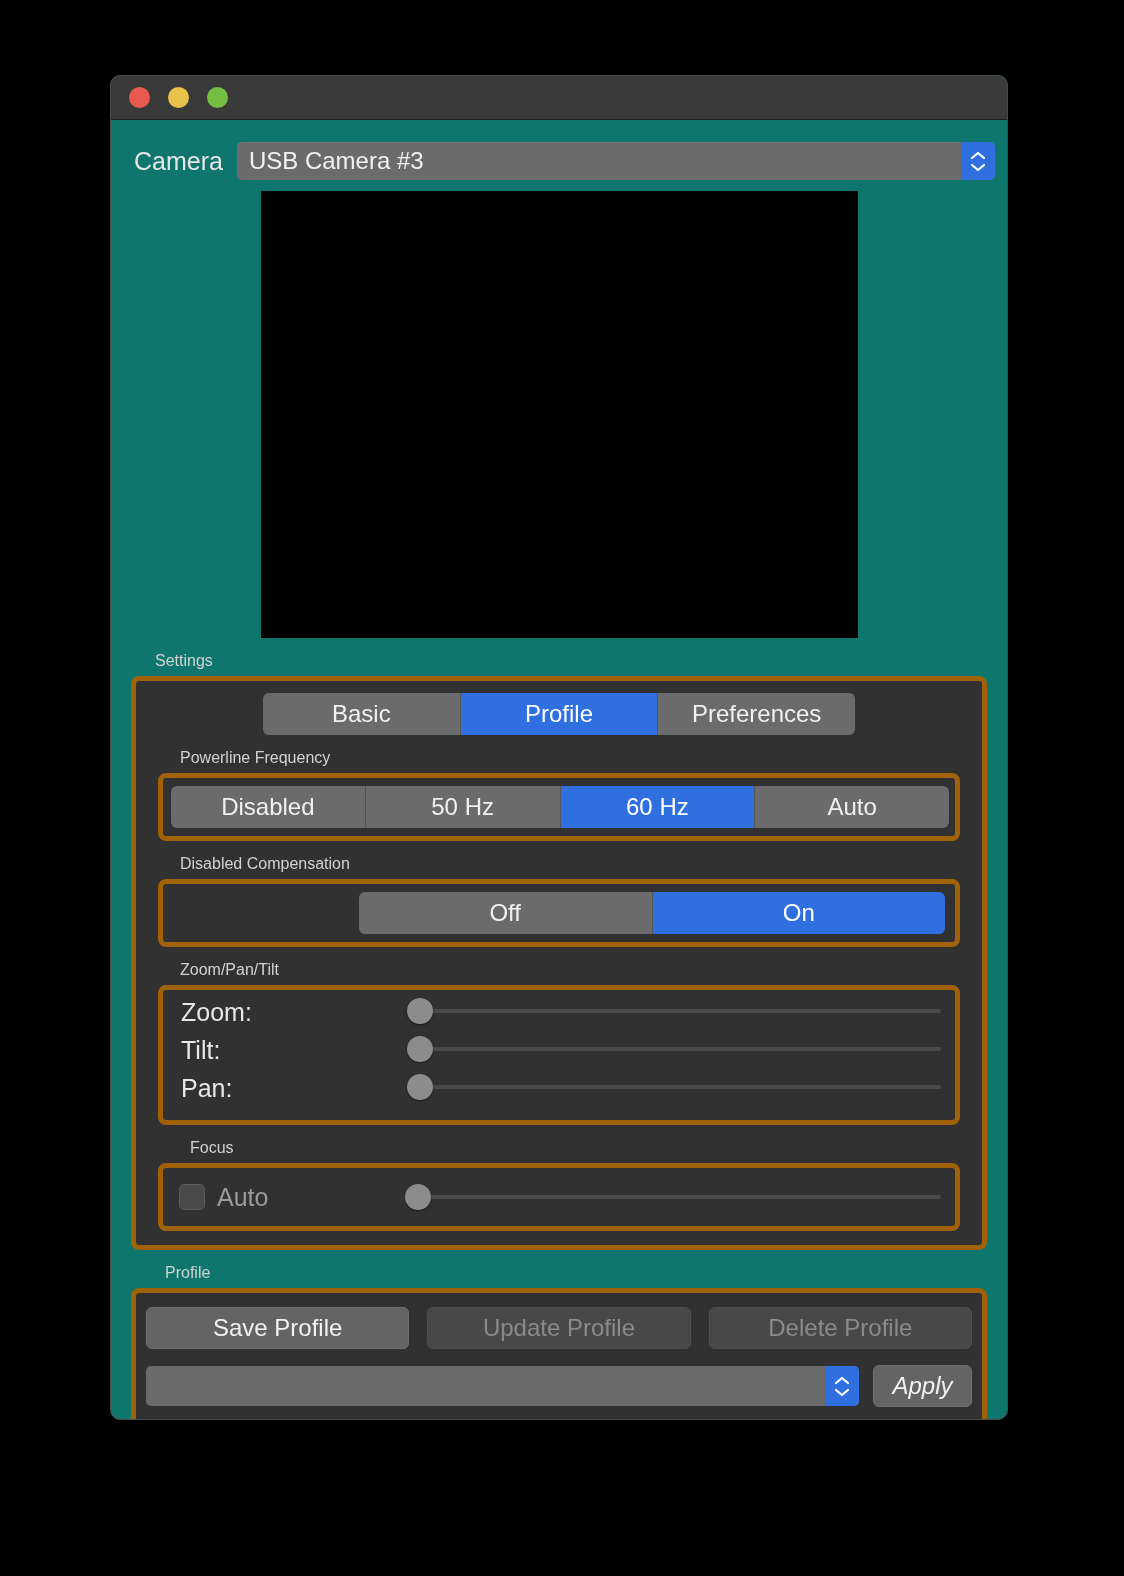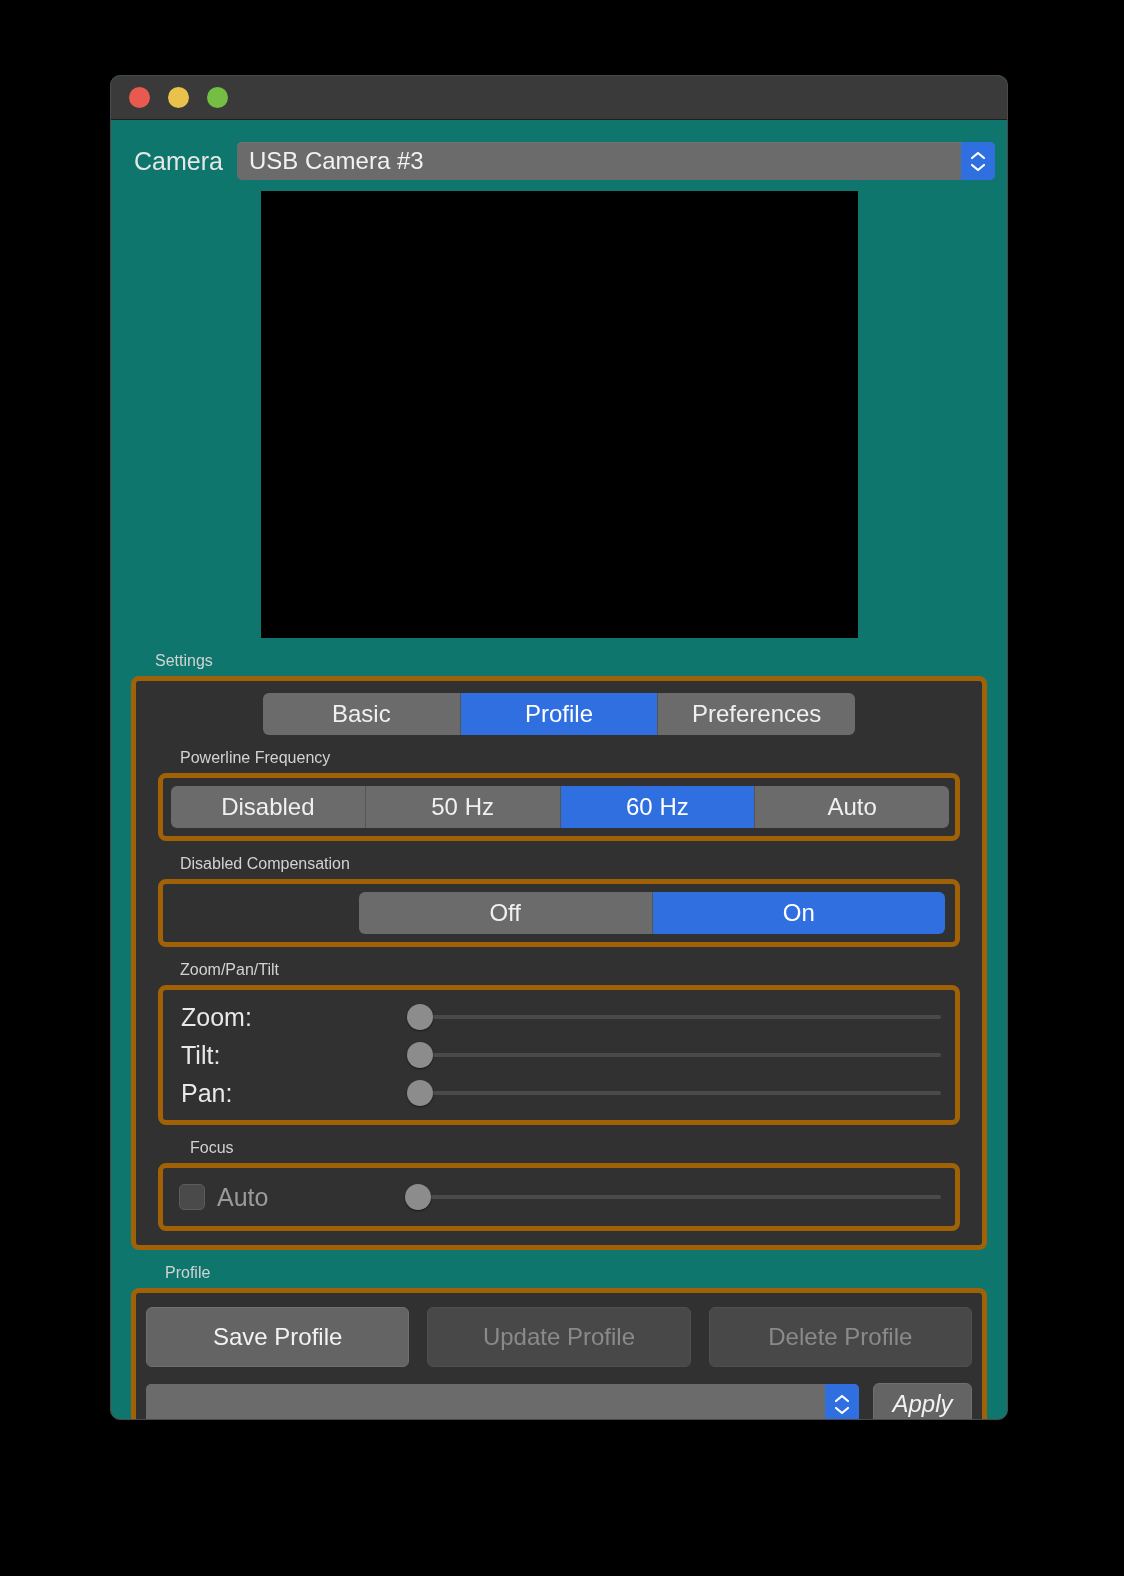--- a/index.html
+++ b/index.html
@@ -122,21 +122,21 @@
   .seg-item:last-child { border-right: none; }
   .seg-item.active { background: #2f6fe0; color: #ffffff; }
   .tabs-seg { width: 592px; margin: 2px auto 0 auto; }
   .pwr-seg  { width: 778px; margin: 0 auto; }
   .onoff-row { display: flex; justify-content: flex-end; padding-right: 2px; }
   .onoff-seg { width: 586px; }
 
   
   .slider-row {
     display: flex;
-    align-items: center;
+    align-items: flex-start;
     height: 38px;
     padding-left: 10px;
   }
   .slider-name {
     font-size: 25px;
     color: #e8e8e8;
     width: 226px;
   }
   .slider {
     position: relative;
@@ -175,21 +175,21 @@
     color: #9a9a9a;
     margin-left: 12px;
     width: 188px;
   }
 
   
   .profile-box { margin: 0 8px; padding: 14px 10px 14px 10px; }
   .profile-btn-row { display: flex; gap: 18px; }
   .btn {
     flex: 1;
-    height: 60px;
+    height: 42px;
     border-radius: 6px;
     font-size: 24px;
     display: flex;
     align-items: center;
     justify-content: center;
     background: #646464;
     color: #f2f2f2;
     border: 1px solid #6f6f6f;
   }
   .btn.disabled {

